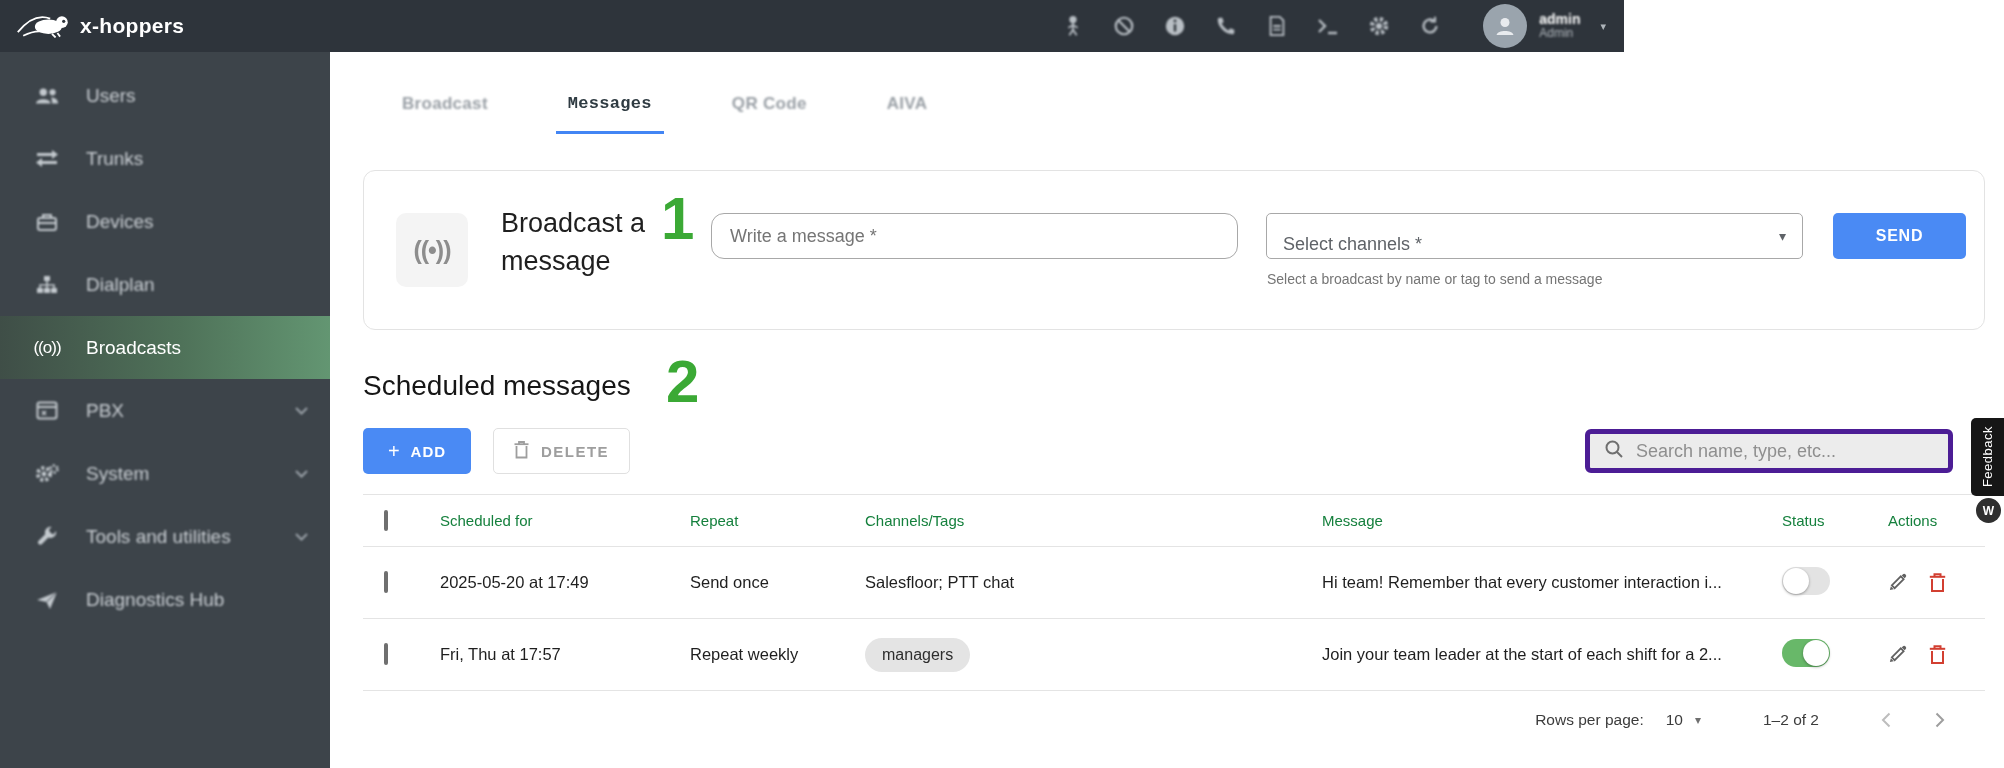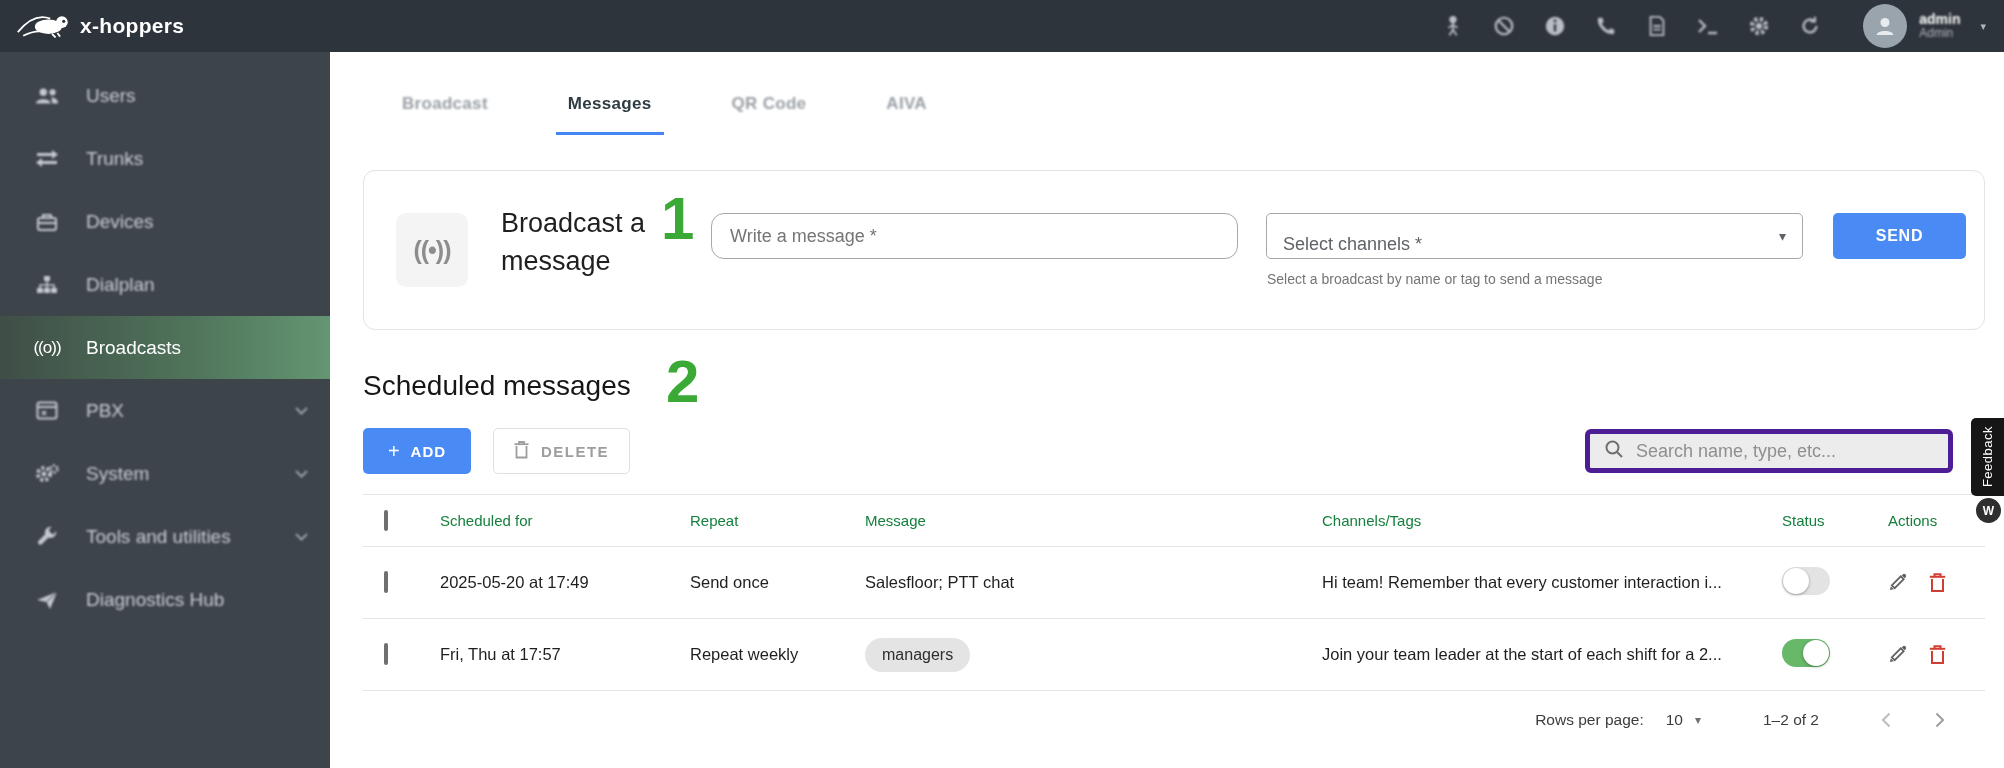--- a/index.html
+++ b/index.html
@@ -1,21 +1,21 @@
 <!DOCTYPE html>
 <html><head>
 <meta charset="utf-8">
 <style>
   * { margin:0; padding:0; box-sizing:border-box; }
   html,body { width:2004px; height:768px; }
   body { font-family:"Liberation Sans", sans-serif; background:#fff; overflow:hidden; position:relative; }
   .blur { filter: blur(1.2px); }
 
   
-  .topbar { position:absolute; left:0; top:0; width:2004px; height:52px; background:#2e343b; display:flex; align-items:center; z-index:30; }
+  .topbar { position:absolute; left:0; top:0; width:1624px; height:52px; background:#2e343b; display:flex; align-items:center; z-index:30; }
   .brand { display:flex; align-items:center; gap:10px; padding-left:16px; }
   .brand-text { color:#fff; font-size:21px; font-weight:bold; letter-spacing:.3px; }
   .topbar-right { margin-left:auto; display:flex; align-items:center; gap:27px; padding-right:18px; }
   .tb-icon { width:24px; height:24px; display:flex; align-items:center; justify-content:center; color:#b9bfc5; }
   .tb-icon svg { display:block; }
   .user-chip { display:flex; align-items:center; gap:12px; margin-left:14px; }
   .avatar { width:44px; height:44px; border-radius:50%; background:#9aa4ad; display:flex; align-items:center; justify-content:center; }
   .user-names { display:flex; flex-direction:column; line-height:1.15; }
   .user-name { color:#fff; font-size:14px; font-weight:bold; }
   .user-role { color:#aeb4ba; font-size:12px; }
@@ -30,21 +30,21 @@
   .side-item.active { background:linear-gradient(90deg,#3f4e47 0%, #4f7259 55%, #639672 100%); color:#fff; }
   .side-item.active .side-icon { color:#fff; }
   .bcast-glyph { font-size:17px; letter-spacing:-1px; white-space:nowrap; }
 
   
   .main { position:absolute; left:330px; top:52px; width:1674px; height:716px; background:#fff; }
 
   
   .tabs { position:absolute; left:60px; top:28px; display:flex; gap:56px; }
   .tab { font-size:17px; font-weight:bold; color:#9aa0a6; padding:14px 12px 18px 12px; letter-spacing:.3px; cursor:pointer; }
-  .tab.active { color:#2f3b42; border-bottom:3px solid #4285f4; }
+  .tab.active { color:#2f3b42; border-bottom:3px solid #4285f4;font-family:Liberation Mono, monospace; }
 
   
   .card { position:absolute; left:33px; top:118px; width:1622px; height:160px; border:1px solid #e3e3e3; border-radius:12px; background:#fff; }
   .card-icon { position:absolute; left:32px; top:42px; width:72px; height:74px; background:#f4f4f4; border-radius:10px; display:flex; align-items:center; justify-content:center; color:#8d8d8d; font-size:25px; font-weight:bold; letter-spacing:-1px; }
   .card-title { position:absolute; left:137px; top:33px; width:185px; font-size:27px; color:#1f1f1f; line-height:38px; }
   .step-num { color:#3ba935; font-weight:bold; font-size:60px; line-height:1; }
   .step-1 { position:absolute; left:297px; top:18px; }
   .msg-input { position:absolute; left:347px; top:42px; width:527px; height:46px; border:1px solid #a8a8a8; border-radius:13px; font-size:18px; padding:0 18px; color:#333; font-family:"Liberation Sans",sans-serif; background:#fff; }
   .msg-input::placeholder { color:#757575; opacity:1; }
   .select-box { position:absolute; left:902px; top:42px; width:537px; height:46px; border:1px solid #a8a8a8; border-radius:5px; display:flex; align-items:center; padding:0 16px; cursor:pointer; }
@@ -325,22 +325,22 @@
       </svg>
     </span>
     <input type="text" placeholder="Search name, type, etc..." style="">
   </div>
 
   <div class="table">
     <div class="t-row t-head">
       <div class="cell-check"><span class="checkbox"></span></div>
       <div>Scheduled for</div>
       <div>Repeat</div>
+      <div>Channels/Tags</div>
       <div>Message</div>
-      <div>Channels/Tags</div>
       <div>Status</div>
       <div>Actions</div>
     </div>
 
     <div class="t-row t-body-row">
       <div class="cell-check"><span class="checkbox"></span></div>
       <div>2025-05-20 at 17:49</div>
       <div>Send once</div>
       <div>Salesfloor; PTT chat</div>
       <div>Hi team! Remember that every customer interaction i...</div>

